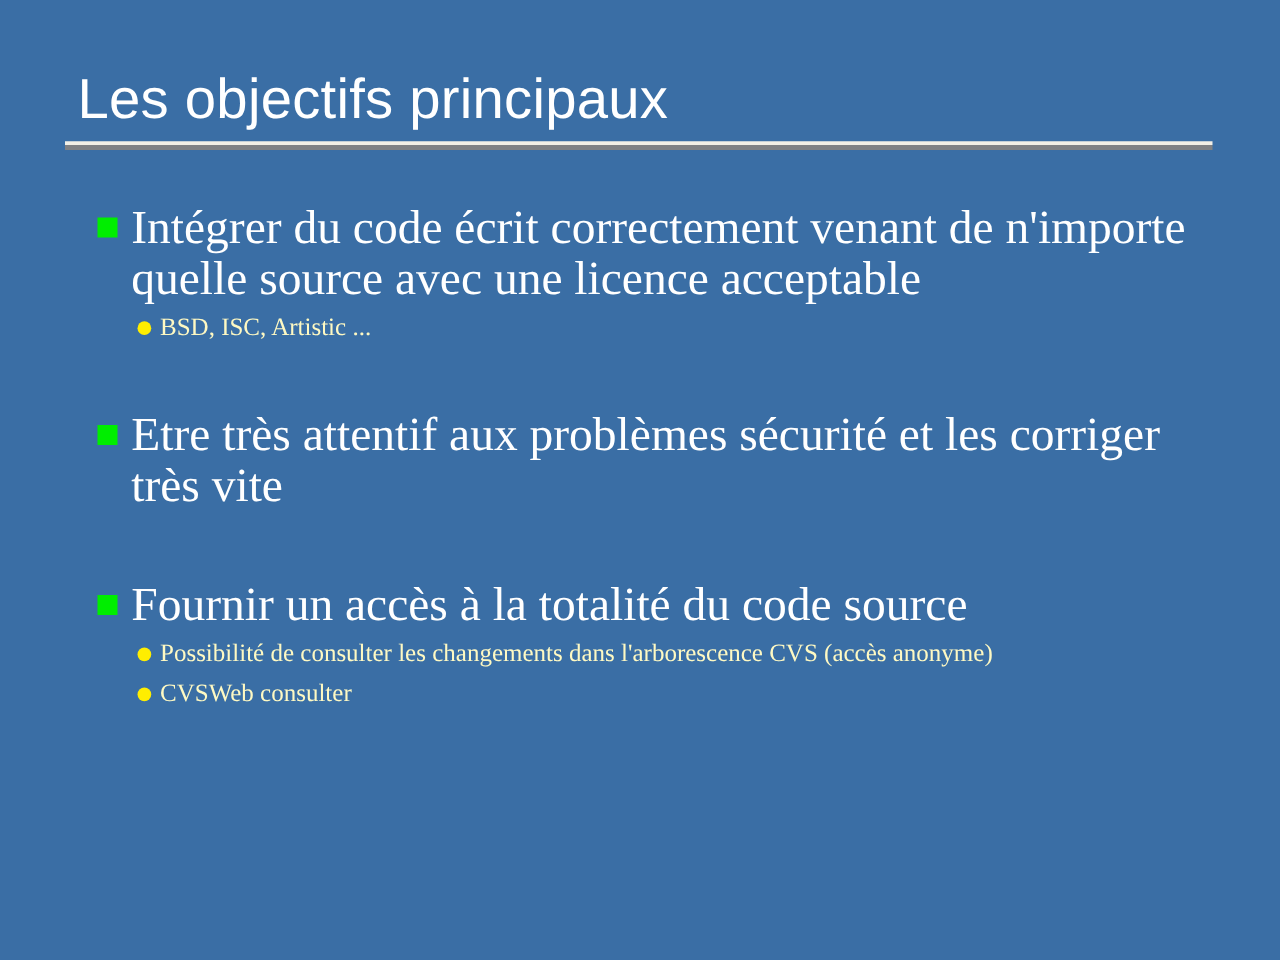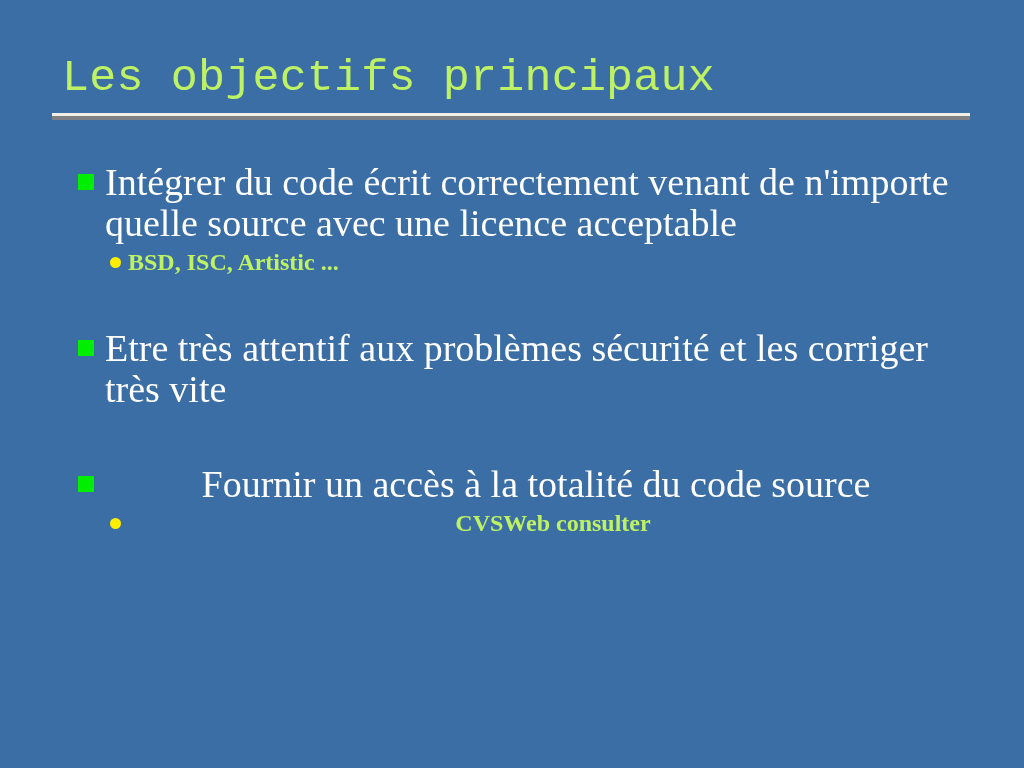--- a/index.html
+++ b/index.html
@@ -23,24 +23,24 @@
   }
 
   
   .title-area {
     position: absolute;
     left: 52px;
     top: 52px;
     width: 918px;
   }
   .slide-title {
-    font-family: Liberation Mono, monospace;
+    font-family: Liberation Sans, sans-serif;
     font-size: 45px;
     line-height: 54px;
-    color: #bef264;
+    color: #ffffff;
     white-space: nowrap;
     letter-spacing: 0.2px;
     padding-left: 10px;
   }
   .title-rule {
     margin-top: 7px;
     width: 918px;
   }
   .title-rule .rule-light {
     height: 3px;
@@ -57,21 +57,20 @@
     left: 78px;
     top: 162px;
     width: 900px;
   }
 
   .bullet-block {
     margin-bottom: 22px;
   }
   .bullet-block:last-child {
     margin-bottom: 0;
-    text-align: center;
   }
 
   
   .lvl1 {
     position: relative;
     padding-left: 27px;
     color: #ffffff;
     font-size: 38px;
     line-height: 41px;
     max-width: 862px;
@@ -90,25 +89,24 @@
 
   
   .lvl2-list {
     margin: 2px 0 0 0;
     padding: 0;
     list-style: none;
   }
   .lvl2 {
     position: relative;
     padding-left: 50px;
-    color: #bef264;
-    font-size: 24px;
+    color: #fef9c3;
+    font-size: 20px;
     line-height: 32px;
     max-width: 860px;
-    font-weight: bold;
   }
   .lvl2 .marker-dot {
     position: absolute;
     left: 32px;
     top: 11px;
     width: 11px;
     height: 11px;
     border-radius: 50%;
     background: #ffee00;
   }
@@ -156,19 +154,23 @@
     </div>
 
     <div class="bullet-block">
       <div class="lvl1">
         <span class="marker-square"></span>
         <span class="lvl1-text">Fournir un accès à la totalité du code source</span>
       </div>
       <ul class="lvl2-list">
         <li class="lvl2">
           <span class="marker-dot"></span>
+          <span class="lvl2-text">Possibilité de consulter les changements dans l'arborescence CVS (accès anonyme)</span>
+        </li>
+        <li class="lvl2">
+          <span class="marker-dot"></span>
           <span class="lvl2-text">CVSWeb consulter</span>
         </li>
       </ul>
     </div>
 
   </div>
 </div>
 
 </body></html>

